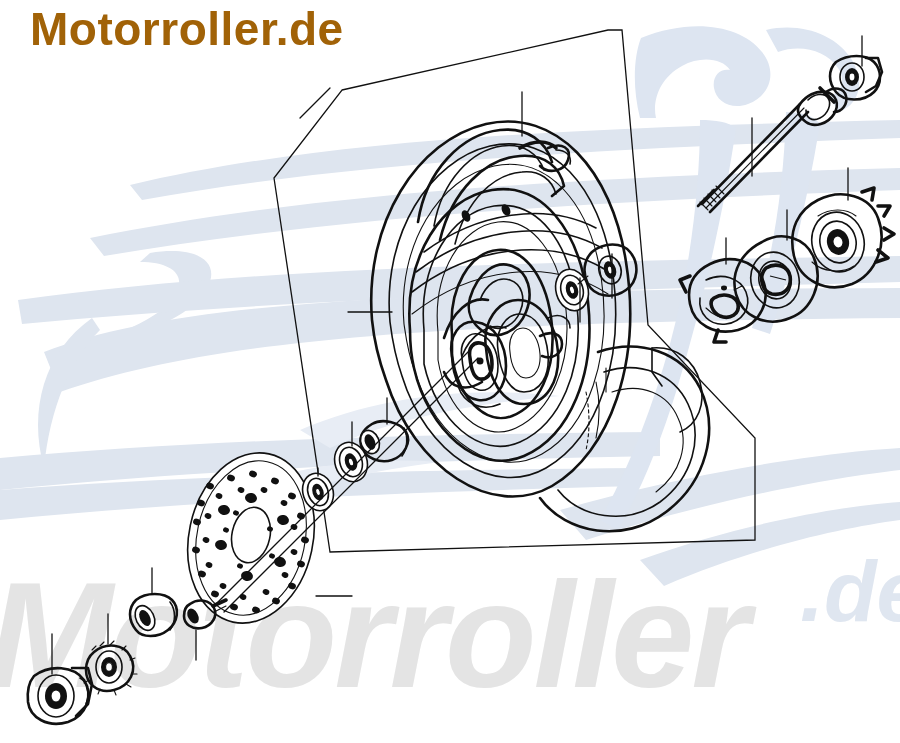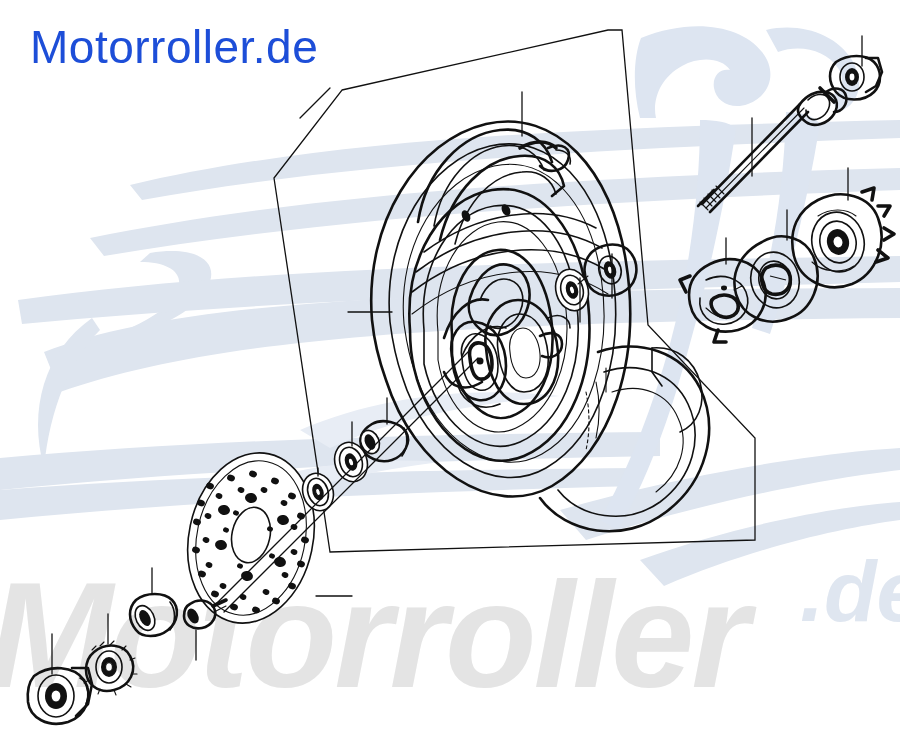--- a/index.html
+++ b/index.html
@@ -15,25 +15,25 @@
     overflow:hidden;
   }
   .layer{position:absolute;left:0;top:0;width:900px;height:743px;}
   #bg-swoosh{z-index:1;}
   #wm-bottom{z-index:2;}
   #diagram{z-index:3;}
   #wm-top{z-index:4;}
 
   .wm-text-top{
     position:absolute;
-    left:30px; top:20px;
+    left:30px; top:2px;
     font-family:"Liberation Sans", sans-serif;
     font-size:46px;
-    font-weight:400;
-    color:#1d4ed8;
+    font-weight:700;
+    color:#a16207;
     letter-spacing:0.5px;
     white-space:nowrap;
     user-select:none;
   }
   .wm-text-bottom{
     position:absolute;
     left:-12px; top:560px;
     font-family:"Liberation Sans", sans-serif;
     font-size:150px;
     font-weight:bold;

